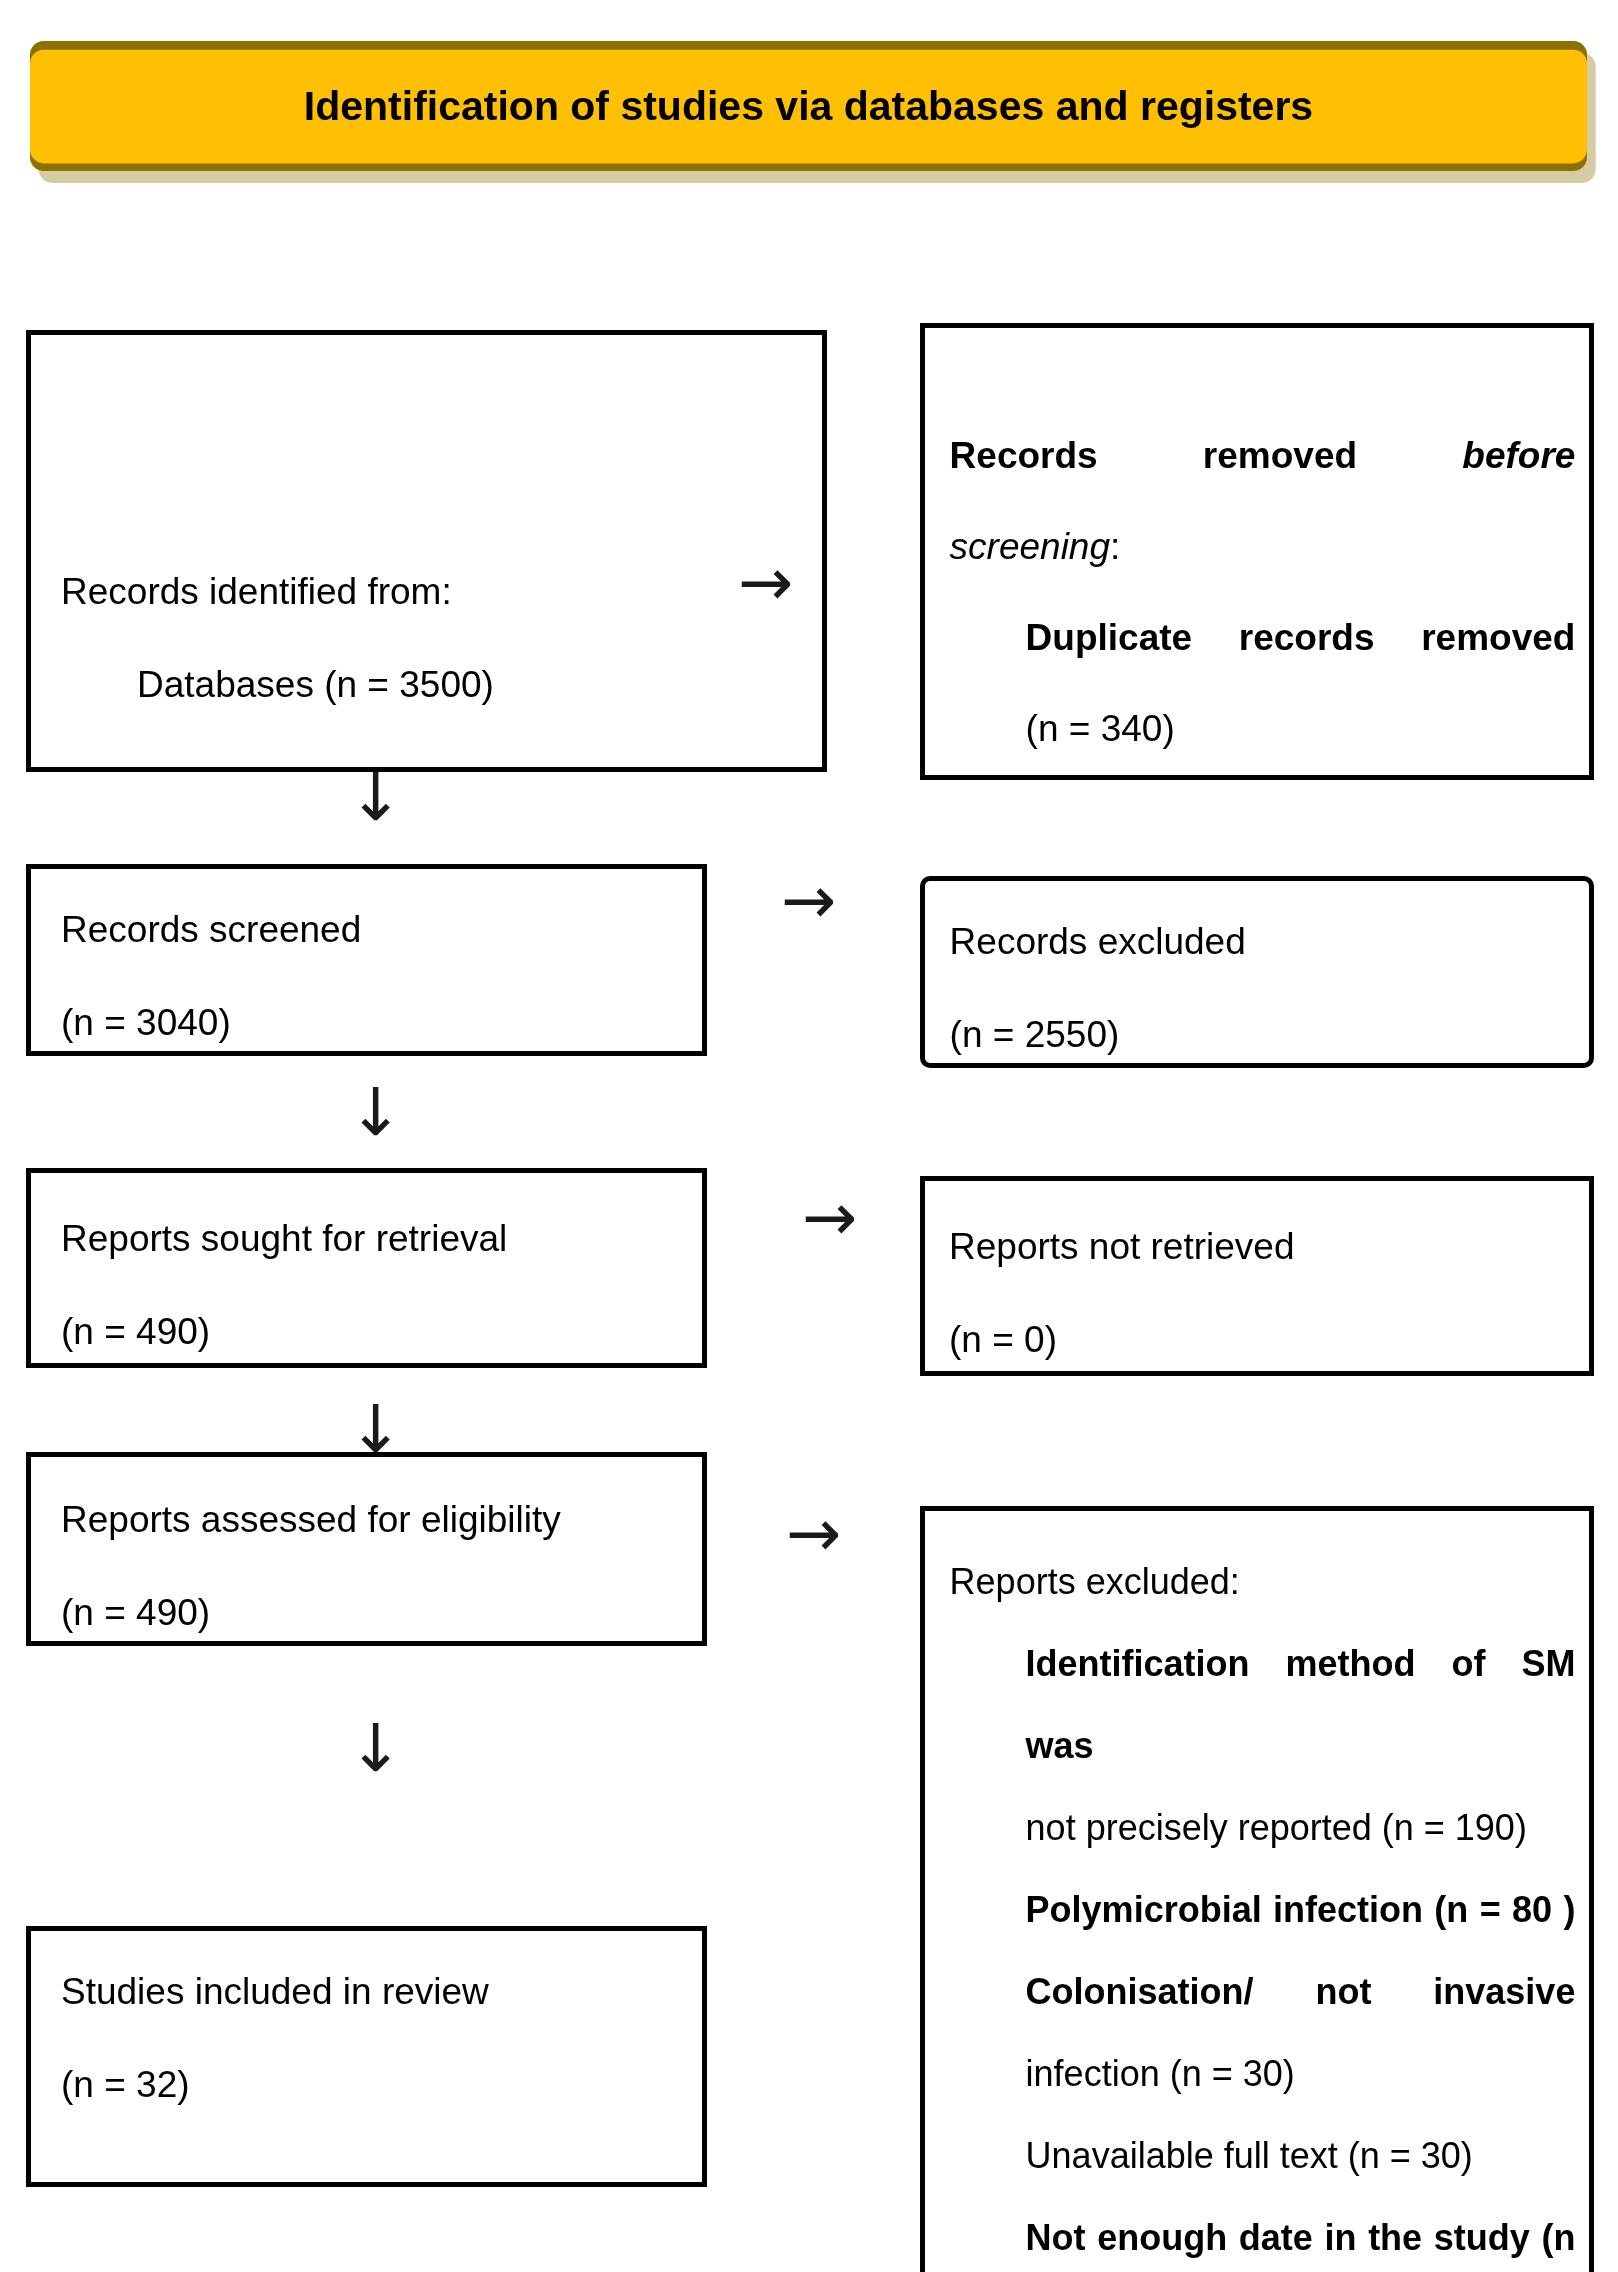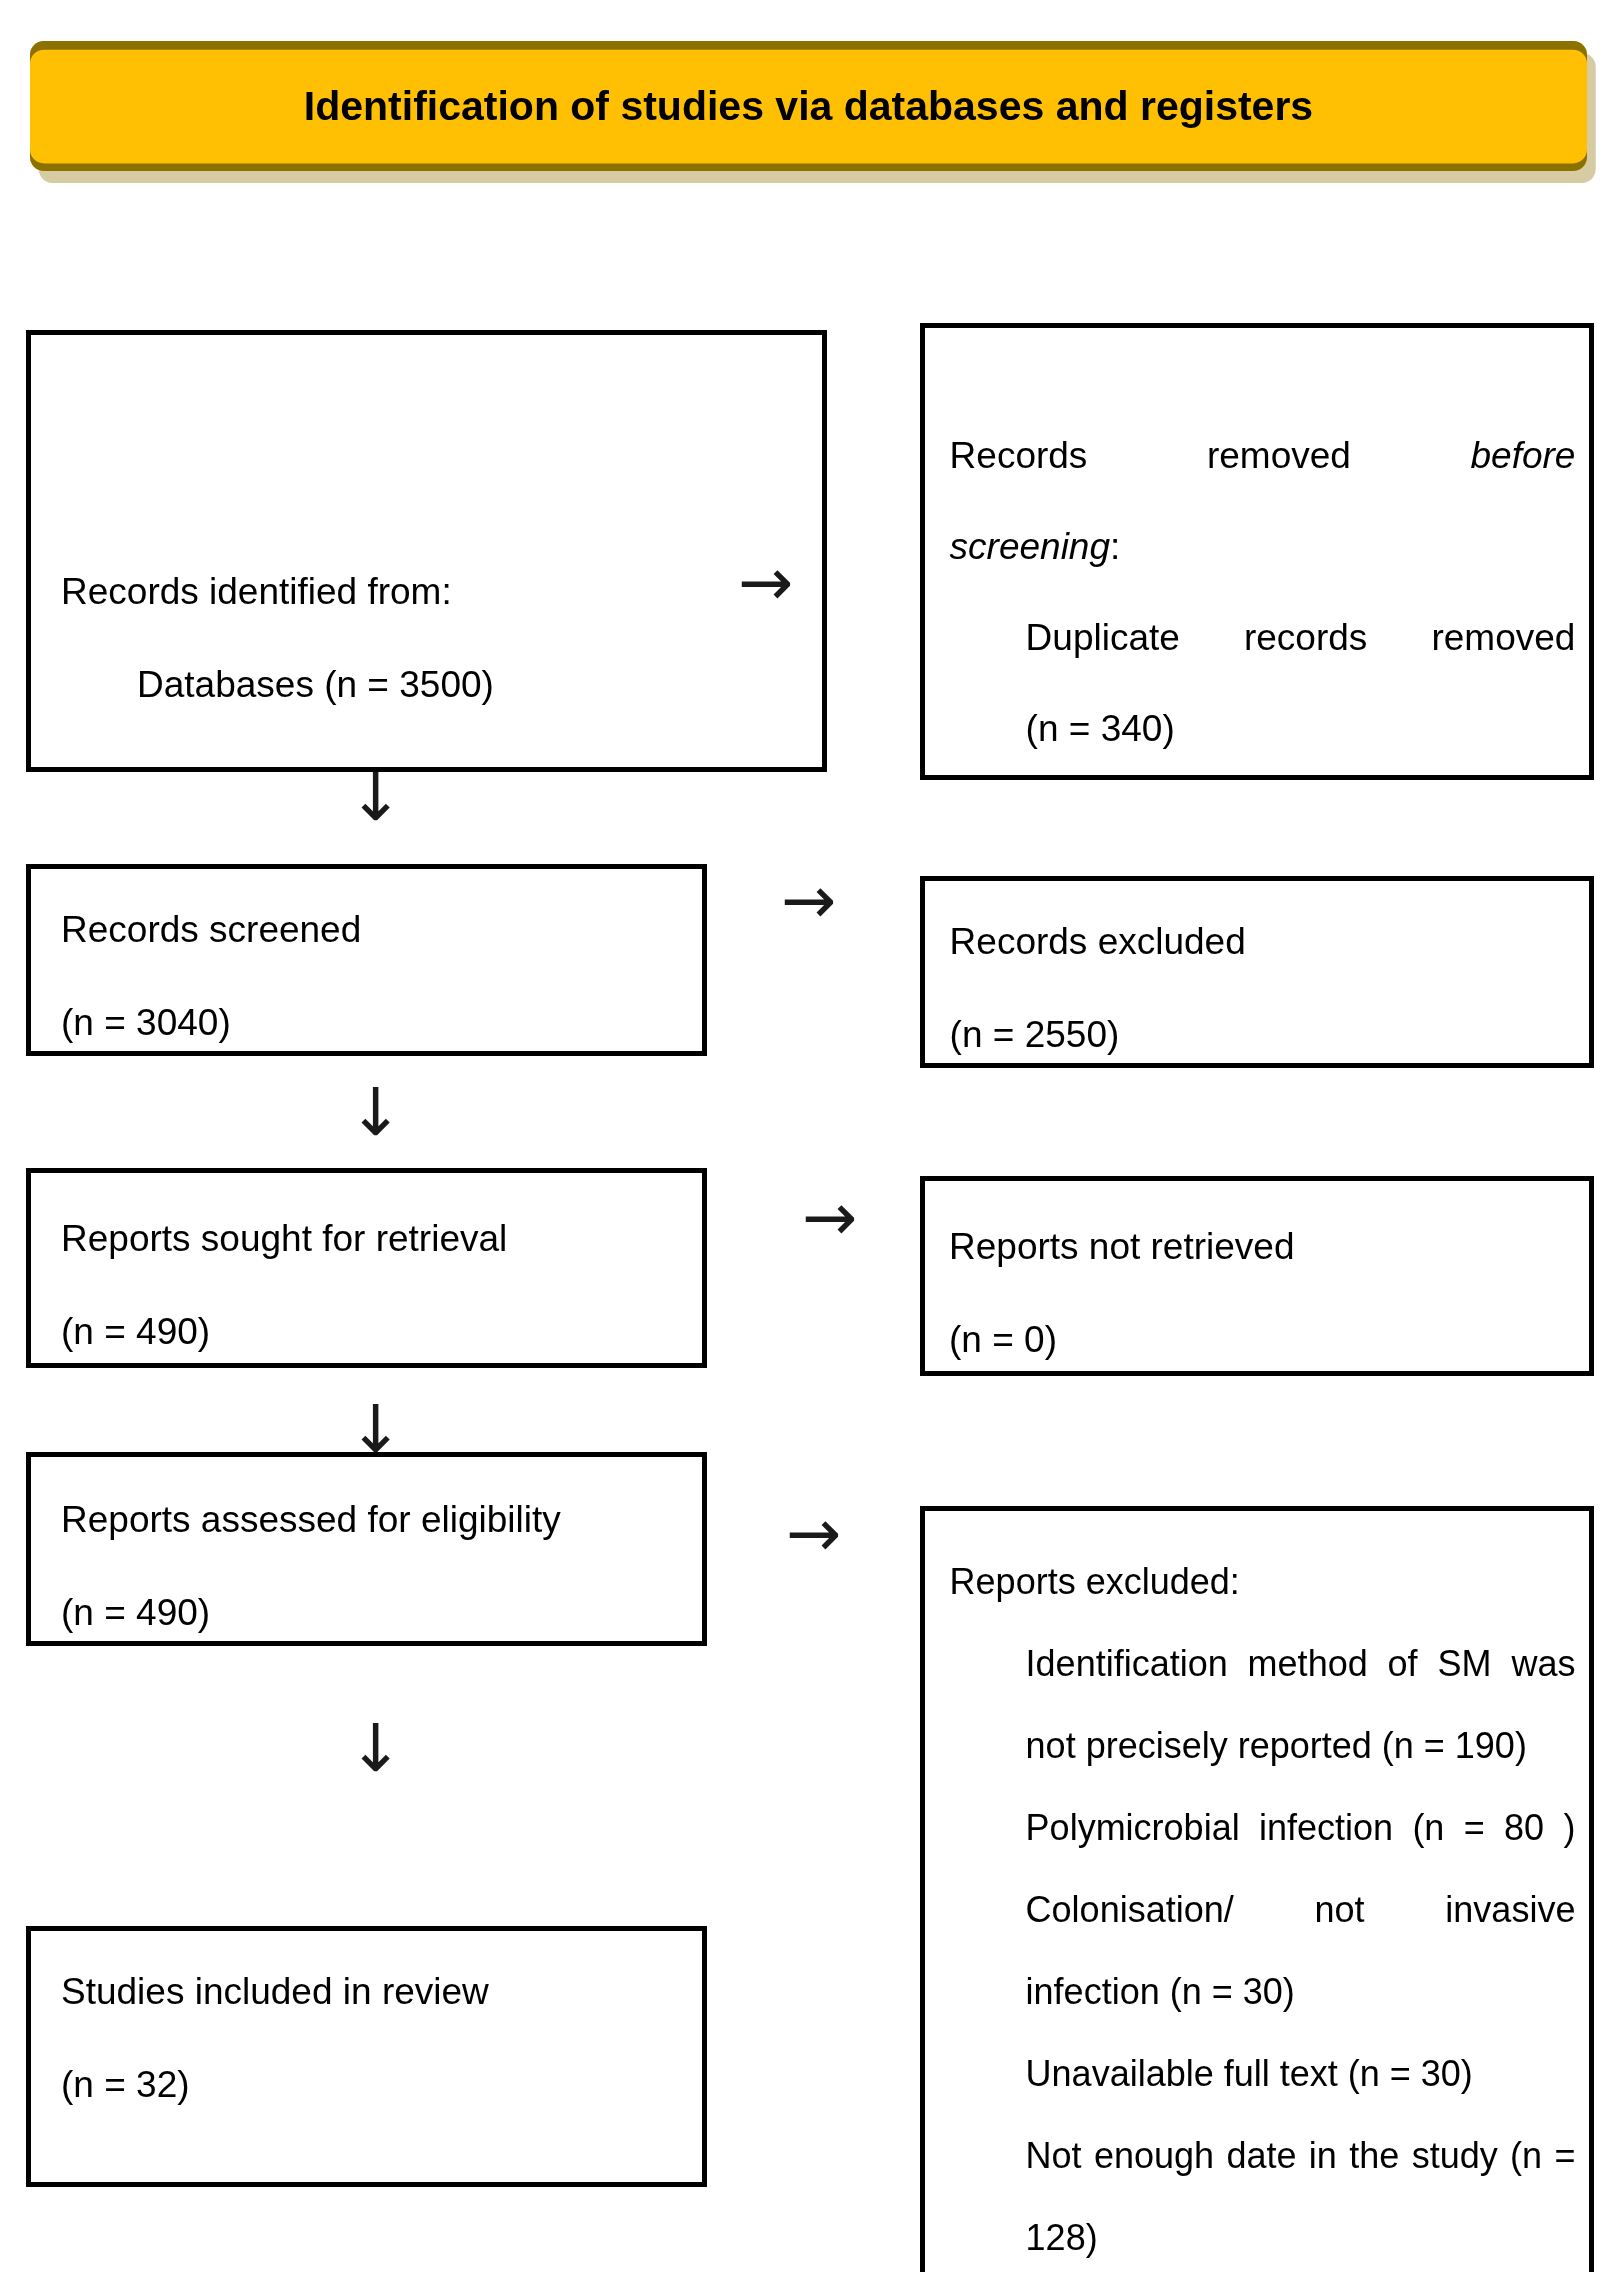--- a/index.html
+++ b/index.html
@@ -19,27 +19,27 @@
   }
 
   
   .box{
     position:absolute;background:#fff;border:5.5px solid #000;box-sizing:border-box;
     padding:13.6px 19px 0 30px;font-size:37px;
   }
   .line{line-height:93px;}
   .it{font-style:italic;}
   .ind{margin-left:76px;}
-  .justify{text-align:justify;text-align-last:justify;}
+  .justify{text-align:justify;text-align-last:justify;font-weight:bold;}
 
   #box-l1{left:26px;  top:330px; width:801px;height:442px; padding-top:210px;}
   #box-r1{left:920px;top:323px; width:674px;height:457px; padding-top:82px;padding-left:24.6px;padding-right:13.6px;}
   #box-r1 .line{line-height:91px;}
   #box-l2{left:26px;  top:864px;width:681px;height:192px;}
-  #box-r2{left:920px;top:876px;width:674px;height:192px;padding-left:24.6px;}
+  #box-r2{left:920px;top:876px;width:674px;height:192px;padding-left:24.6px;border-radius:10px;}
   #box-l3{left:26px;  top:1168px;width:681px;height:200px;padding-top:19px;}
   #box-r3{left:920px;top:1176px;width:674px;height:200px;padding-top:19px;padding-left:24px;}
   #box-l4{left:26px;  top:1452px;width:681px;height:194px;padding-top:16.4px;}
   #box-r4{left:920px;top:1463px;width:674px;height:787px;padding-top:30px;
           font-size:36px;padding-left:24.6px;padding-right:13.6px;margin-top:43px;}
   #box-r4 .line{line-height:82px;}
   #box-l5{left:26px;  top:1926px;width:681px;height:261px;}
 
   
   .arrow{

